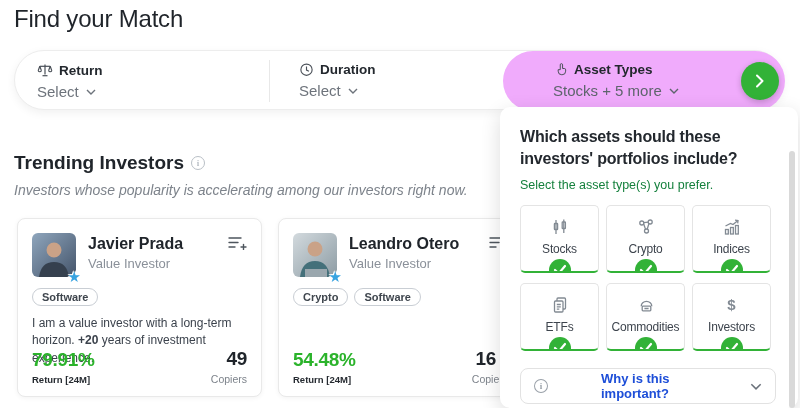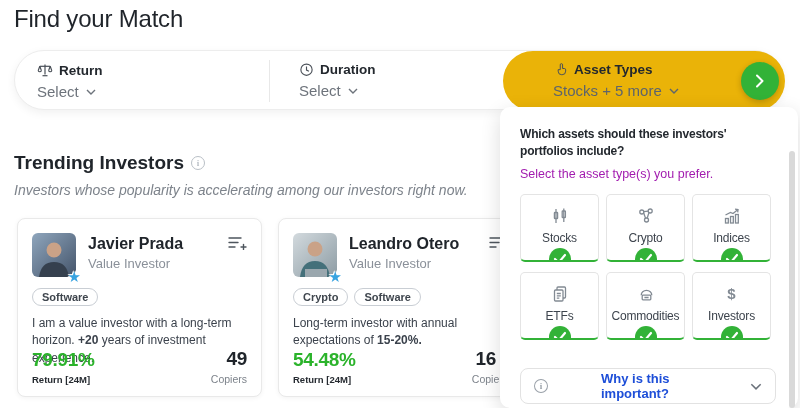--- a/index.html
+++ b/index.html
@@ -10,21 +10,21 @@
   .page-title { position:absolute; left:14px; top:5px; font-size:24px; font-weight:normal; color:#1f242a; letter-spacing:-0.2px; }
 
   
   .filter-bar { position:absolute; left:14px; top:50px; width:770px; height:60px; background:#fff;
     border:1px solid #ededed; border-radius:30px; box-shadow:0 3px 10px rgba(0,0,0,.06); }
   .f-section { position:absolute; top:11px; cursor:pointer; }
   .f-return { left:22px; } .f-duration { left:284px; }
   .f-label-row { display:flex; align-items:center; gap:6px; font-size:13.5px; font-weight:bold; color:#23282e; }
   .f-value-row { display:flex; align-items:center; gap:7px; margin-top:5px; font-size:15px; color:#6d737b; }
   .f-divider { position:absolute; left:254px; top:9px; width:1px; height:42px; background:#e8e8e8; }
-  .active-pill { position:absolute; left:488px; top:0; width:282px; height:60px; border-radius:30px; background:#eab308; cursor:pointer; }
+  .active-pill { position:absolute; left:488px; top:0; width:282px; height:60px; border-radius:30px; background:#f0abfc; cursor:pointer; }
   .pill-inner { position:absolute; left:50px; top:11px; }
   .pill-inner .f-value-row { color:#5d646c; }
   .next-btn { position:absolute; right:6px; top:11px; width:38px; height:38px; border-radius:50%;
     display:flex; align-items:center; justify-content:center; border:none; cursor:pointer;
     box-shadow:0 2px 6px rgba(0,0,0,.22); }
   .chev { display:inline-block; }
   svg.icon { display:block; }
 
   
   .trend-title { position:absolute; left:14px; top:152px; font-size:19px; font-weight:bold; color:#20252b; display:flex; align-items:center; gap:7px; }
@@ -54,22 +54,22 @@
   .stat-value { font-size:19px; font-weight:bold; color:#20252b; letter-spacing:-0.3px; }
   .stat-value.gain { color:#2bb32b; }
   .stat-label { font-size:9.5px; font-weight:bold; color:#262b31; margin-top:3px; }
   .stat-col--copiers { text-align:right; }
   .stat-col--copiers .stat-label { font-weight:normal; font-size:10.5px; color:#7d838b; }
   .card--c2 .stat-col--copiers .stat-value { padding-right:12px; }
 
   
   .panel { position:absolute; left:500px; top:107px; width:298px; height:301px; background:#fff;
     border-radius:10px; box-shadow:0 6px 20px rgba(0,0,0,.14); padding:19px 16px 0 20px; z-index:5; }
-  .panel-q { font-size:12px; font-weight:bold; color:#23282e; line-height:1.4; letter-spacing:-0.2px; width:250px; }
-  .panel-i { margin-top:7px; font-size:12.5px; color:#a21caf; }
+  .panel-q { font-size:16px; font-weight:bold; color:#23282e; line-height:1.4; letter-spacing:-0.2px; width:250px; }
+  .panel-i { margin-top:7px; font-size:12.5px; color:#15803d; }
   .asset-grid { margin-top:13px; display:grid; grid-template-columns:repeat(3,79px); grid-gap:10px 7px; }
   .asset-tile { position:relative; height:68px; background:#fff; border:1px solid #e4e4e4; border-bottom:2px solid #32b237;
     border-radius:5px; overflow:hidden; display:flex; flex-direction:column; align-items:center; cursor:pointer; }
   .asset-tile .a-icon { margin-top:11px; height:20px; color:#828a93; }
   .a-label { font-size:12px; color:#3d444d; margin-top:5px; letter-spacing:-0.2px; }
   .check-circle { position:absolute; bottom:-10px; left:50%; transform:translateX(-50%); width:22px; height:22px;
     border-radius:50%; background:#32b237; display:flex; align-items:center; justify-content:center; }
   .dollar-glyph { font-size:15px; color:#828a93; line-height:20px; font-weight:bold; }
   .why-box { position:absolute; left:20px; top:261px; width:256px; height:36px; border:1px solid #e2e2e2;
     border-radius:8px; background:#fff; display:flex; align-items:center; padding:0 13px; gap:9px; cursor:pointer; }
@@ -235,21 +235,20 @@
             <line x1="1" y1="11" x2="7" y2="11"></line>
           <line x1="15.5" y1="8.5" x2="15.5" y2="13.5"></line>
             <line x1="13" y1="11" x2="18" y2="11"></line>
         </svg>
       </span>
     </button>
     <div class="tag-row">
       <span class="tag-pill">Crypto</span>
       <span class="tag-pill">Software</span>
     </div>
-    <p class="bio"><span>Long-term investor with annual expectations of </span><b>15-20%.</b><span></span></p>
     <div class="stats">
       <div class="stat-col">
         <div class="stat-value gain">54.48%</div>
         <div class="stat-label">Return [24M]</div>
       </div>
       <div class="stat-col stat-col--copiers">
         <div class="stat-value">16</div>
         <div class="stat-label">Copiers</div>
       </div>
     </div>

